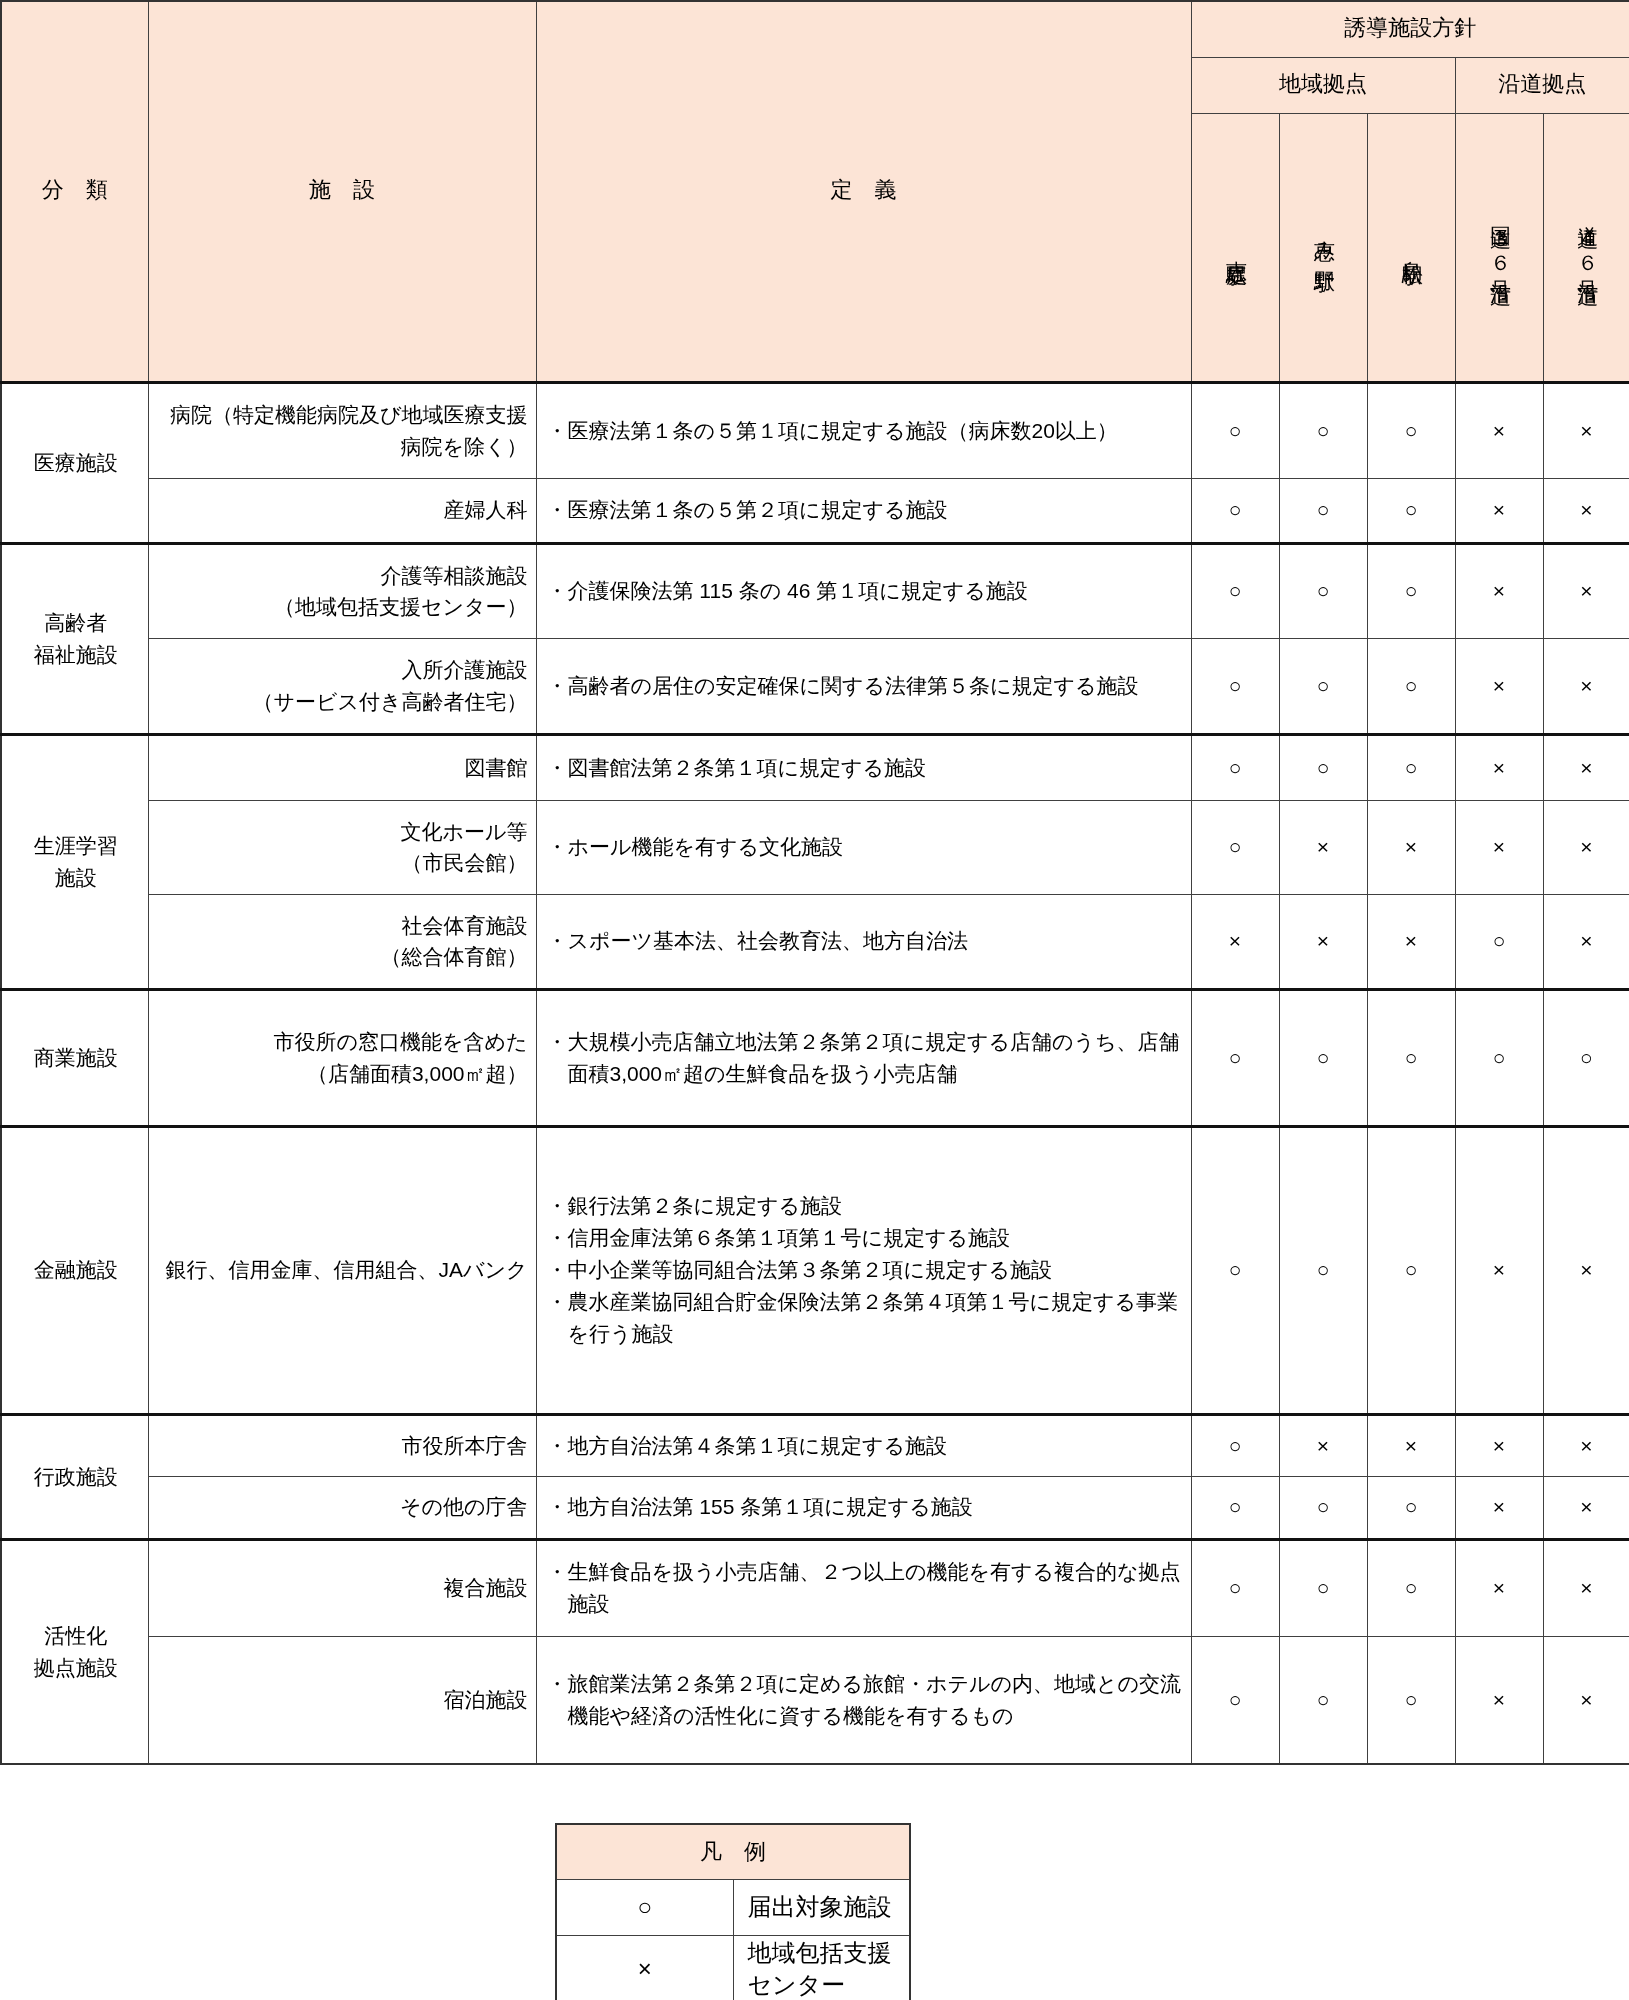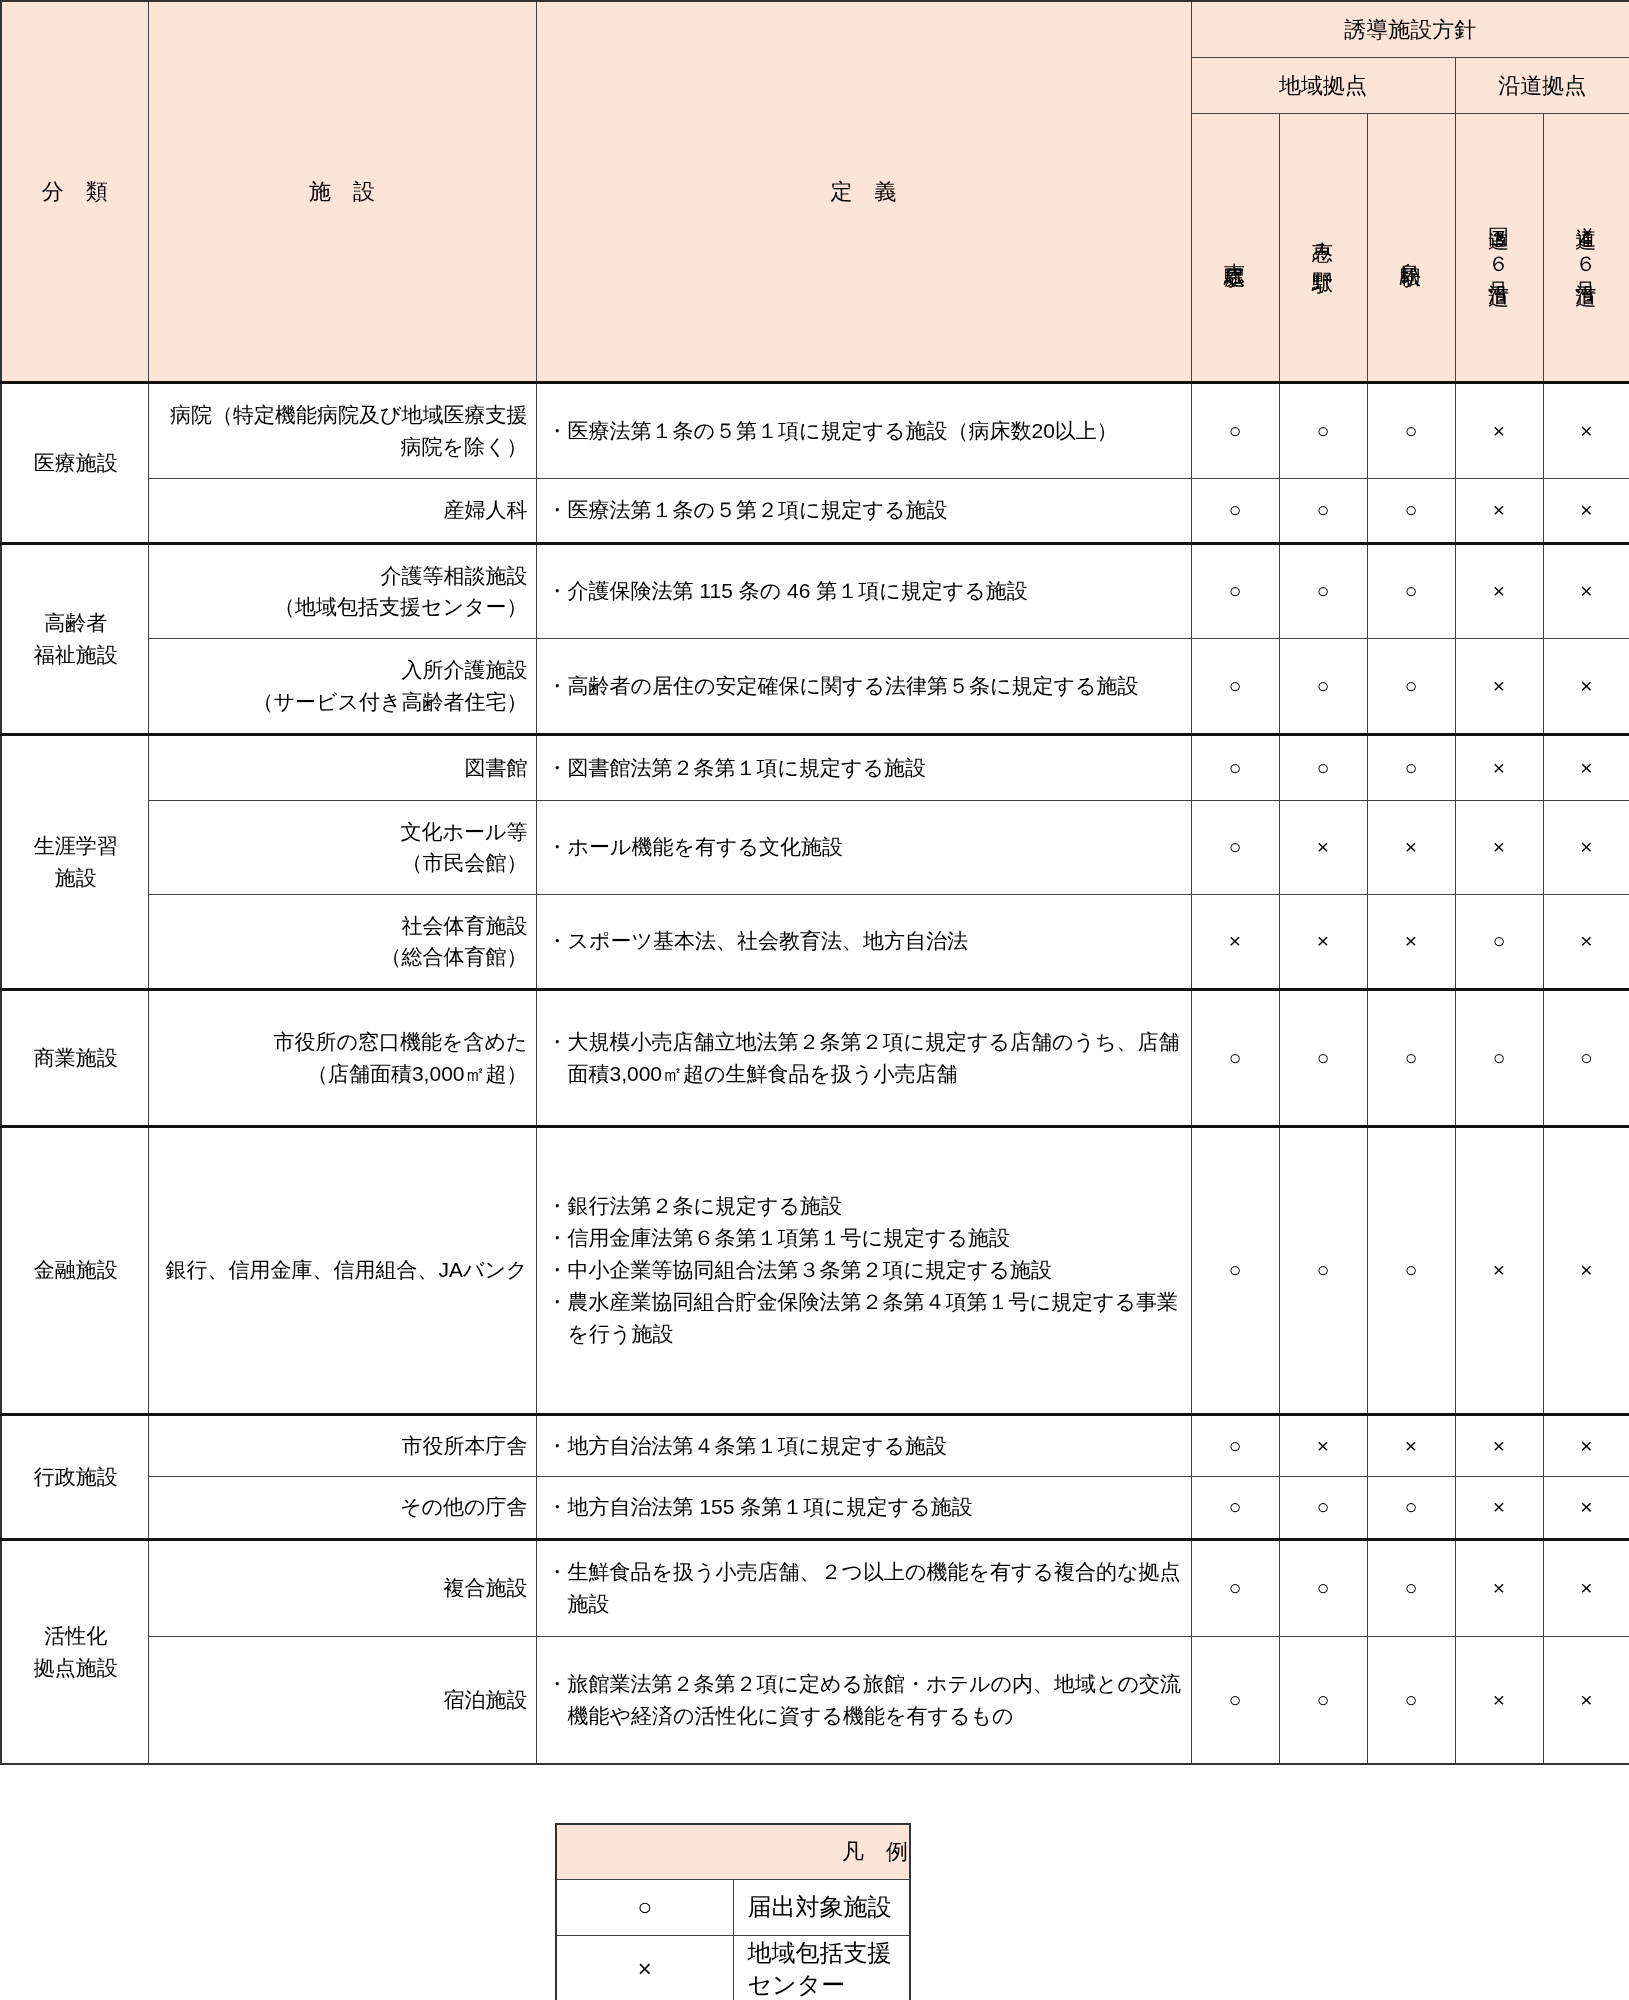--- a/index.html
+++ b/index.html
@@ -20,20 +20,21 @@
   .main th,.main td{
     border:1px solid #404040;
     font-size:21px;
     line-height:1.5;
     vertical-align:middle;
   }
   .main thead th{
     background:#fce4d6;
     text-align:center;
     font-size:22px;
+    font-family:Liberation Mono, monospace;
   }
   .hdr-bottom{border-bottom:3px solid #111 !important;}
   tr.gs td{border-top:3px solid #111;}
   .cat-cell{
     text-align:center;padding:2px 4px 2px 6px;
     white-space:pre-line;
   }
   .fac-cell{
     text-align:right;padding:4px 8px 4px 14px;
     white-space:pre-line;
@@ -67,21 +68,21 @@
     left:555px;top:1823px;
     width:356px;
     border:2px solid #333;
   }
   .legend th,.legend td{
     border:1px solid #404040;
     font-size:24px;
   }
   .legend th{
     background:#fce4d6;
-    text-align:right;
+    text-align:center;
     height:55px;
     font-size:22px;
   }
   .legend .sym{
     width:120px;text-align:center;height:56px;font-size:24px;
   }
   .legend .lbl{
     text-align:left;padding-left:14px;
   }
 </style>

